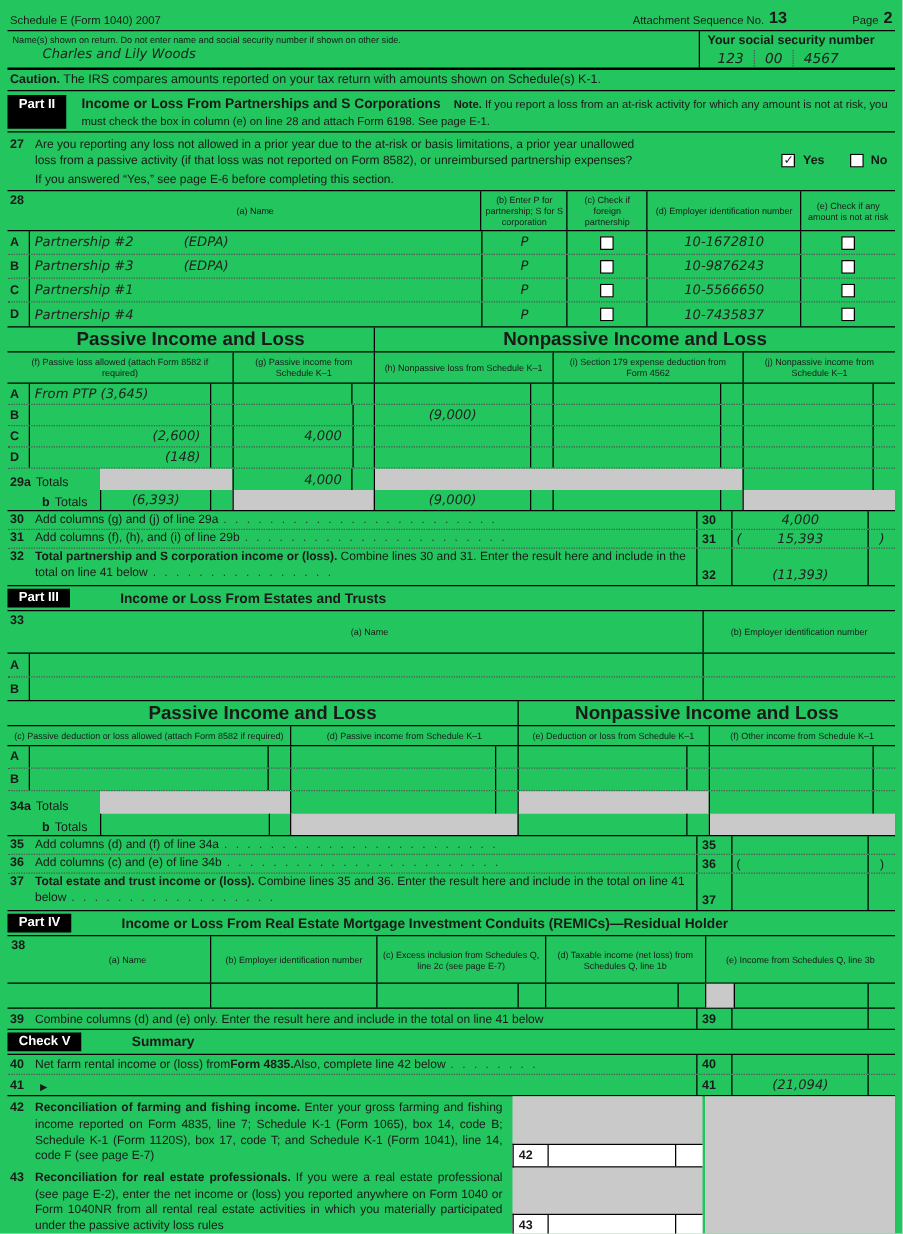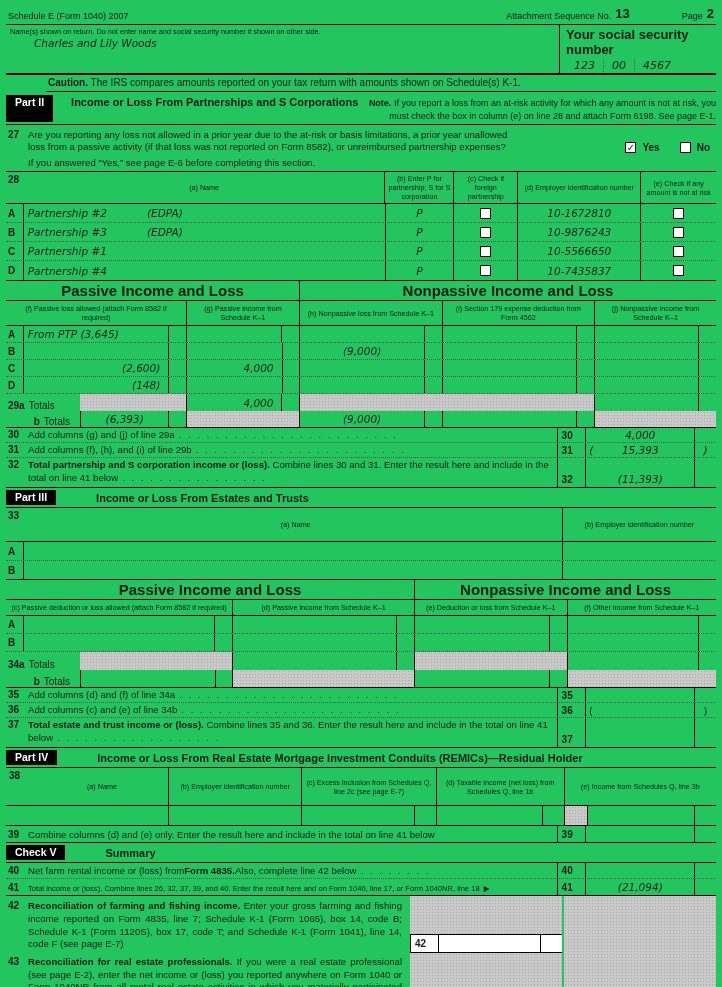--- a/index.html
+++ b/index.html
@@ -17,36 +17,36 @@
   .dots { flex:1 1 auto; overflow:hidden; white-space:nowrap; color:#333; padding:0 4px; letter-spacing:2px; }
 
   
   .tophdr { display:flex; align-items:flex-end; padding: 2px 2px 3px 2px; font-size:9px; }
   .tophdr .big { font-size:13px; font-weight:bold; }
   .namerow { border-top:1px solid #000; border-bottom:2px solid #000; display:flex; }
   .nleft { flex:1; padding:2px 4px 1px 4px; }
   .nlabel { font-size:7.3px; }
   .nval { padding:1px 0 2px 24px; }
   .nright { width:157px; border-left:1px solid #000; padding:2px 4px 1px 6px; }
-  .ssnlbl { font-size:13px; font-weight:bold; }
+  .ssnlbl { font-size:10px; font-weight:bold; }
   .ssnvals { display:flex; margin-top:2px; font-size:11px; }
   .ssnvals span { padding:0 8px; }
   .ssnvals span + span { border-left:1px dotted #555; }
 
-  .caution { padding: 2px 2px 3px 2px; font-size:10px; border-bottom:1px solid #000;margin-left:40px; }
-
-  .p2bar { padding:3px 0 2px 0; display:flex; border-bottom:1px solid #000;text-align:right; }
+  .caution { padding: 2px 2px 3px 2px; font-size:10px; border-bottom:1px solid #000; }
+
+  .p2bar { padding:3px 0 2px 0; display:flex; border-bottom:1px solid #000; }
   .p2txt { flex:1; padding-left:12px; font-size:9px; line-height:1.35; }
   .ptitle { font-weight:bold; font-size:11px; }
 
   .q27 { padding:4px 0 2px 0; border-bottom:1px solid #000; }
   .q27 .qbody { display:flex; }
   .qno { width:22px; font-weight:bold; font-size:10px; padding-left:2px; }
   .qtext { flex:1; font-size:9.6px; line-height:1.3; }
-  .qline2 { display:flex; align-items:flex-start; }
+  .qline2 { display:flex; align-items:center; }
   .ynlabels { margin-left:auto; display:flex; align-items:center; gap:6px; padding-right:4px; }
   .ynlabels .lab { font-weight:bold; font-size:10px; margin-right:14px; }
   .qhint { padding:3px 0 1px 22px; font-size:9.6px; }
 
   
   .t28 { border-bottom:1px solid #000; }
   .t28h { display:flex; border-bottom:1px solid #000; font-size:7.2px; text-align:center; }
   .t28h > div { padding:2px 2px; display:flex; flex-direction:column; justify-content:center; }
   .c28no { width:18px; font-size:10px; font-weight:bold; text-align:left; justify-content:flex-start !important; }
   .c28a { width:367px; }
@@ -553,21 +553,20 @@
         </div>
       </div>
     <div class="boxno">40</div>
     <div class="boxamt"></div>
     <div class="boxcents"></div>
   </div>
   <div class="lnrow solid" style="min-height:17px;">
     <div class="lntext">
         <span class="lnno">41</span>
         <div class="lnbody" style="font-size:7.6px; align-items:center;">
-          <span>Total income or (loss). Combine lines 26, 32, 37, 39, and 40. Enter the result here and on Form 1040, line 17, or Form 1040NR, line 18</span>
           <span style="margin-left:4px;">▶</span>
         </div>
       </div>
     <div class="boxno">41</div>
     <div class="boxamt hand">(21,094)</div>
     <div class="boxcents"></div>
   </div>
 
   <div class="f42wrap">
     <div class="f42text">

